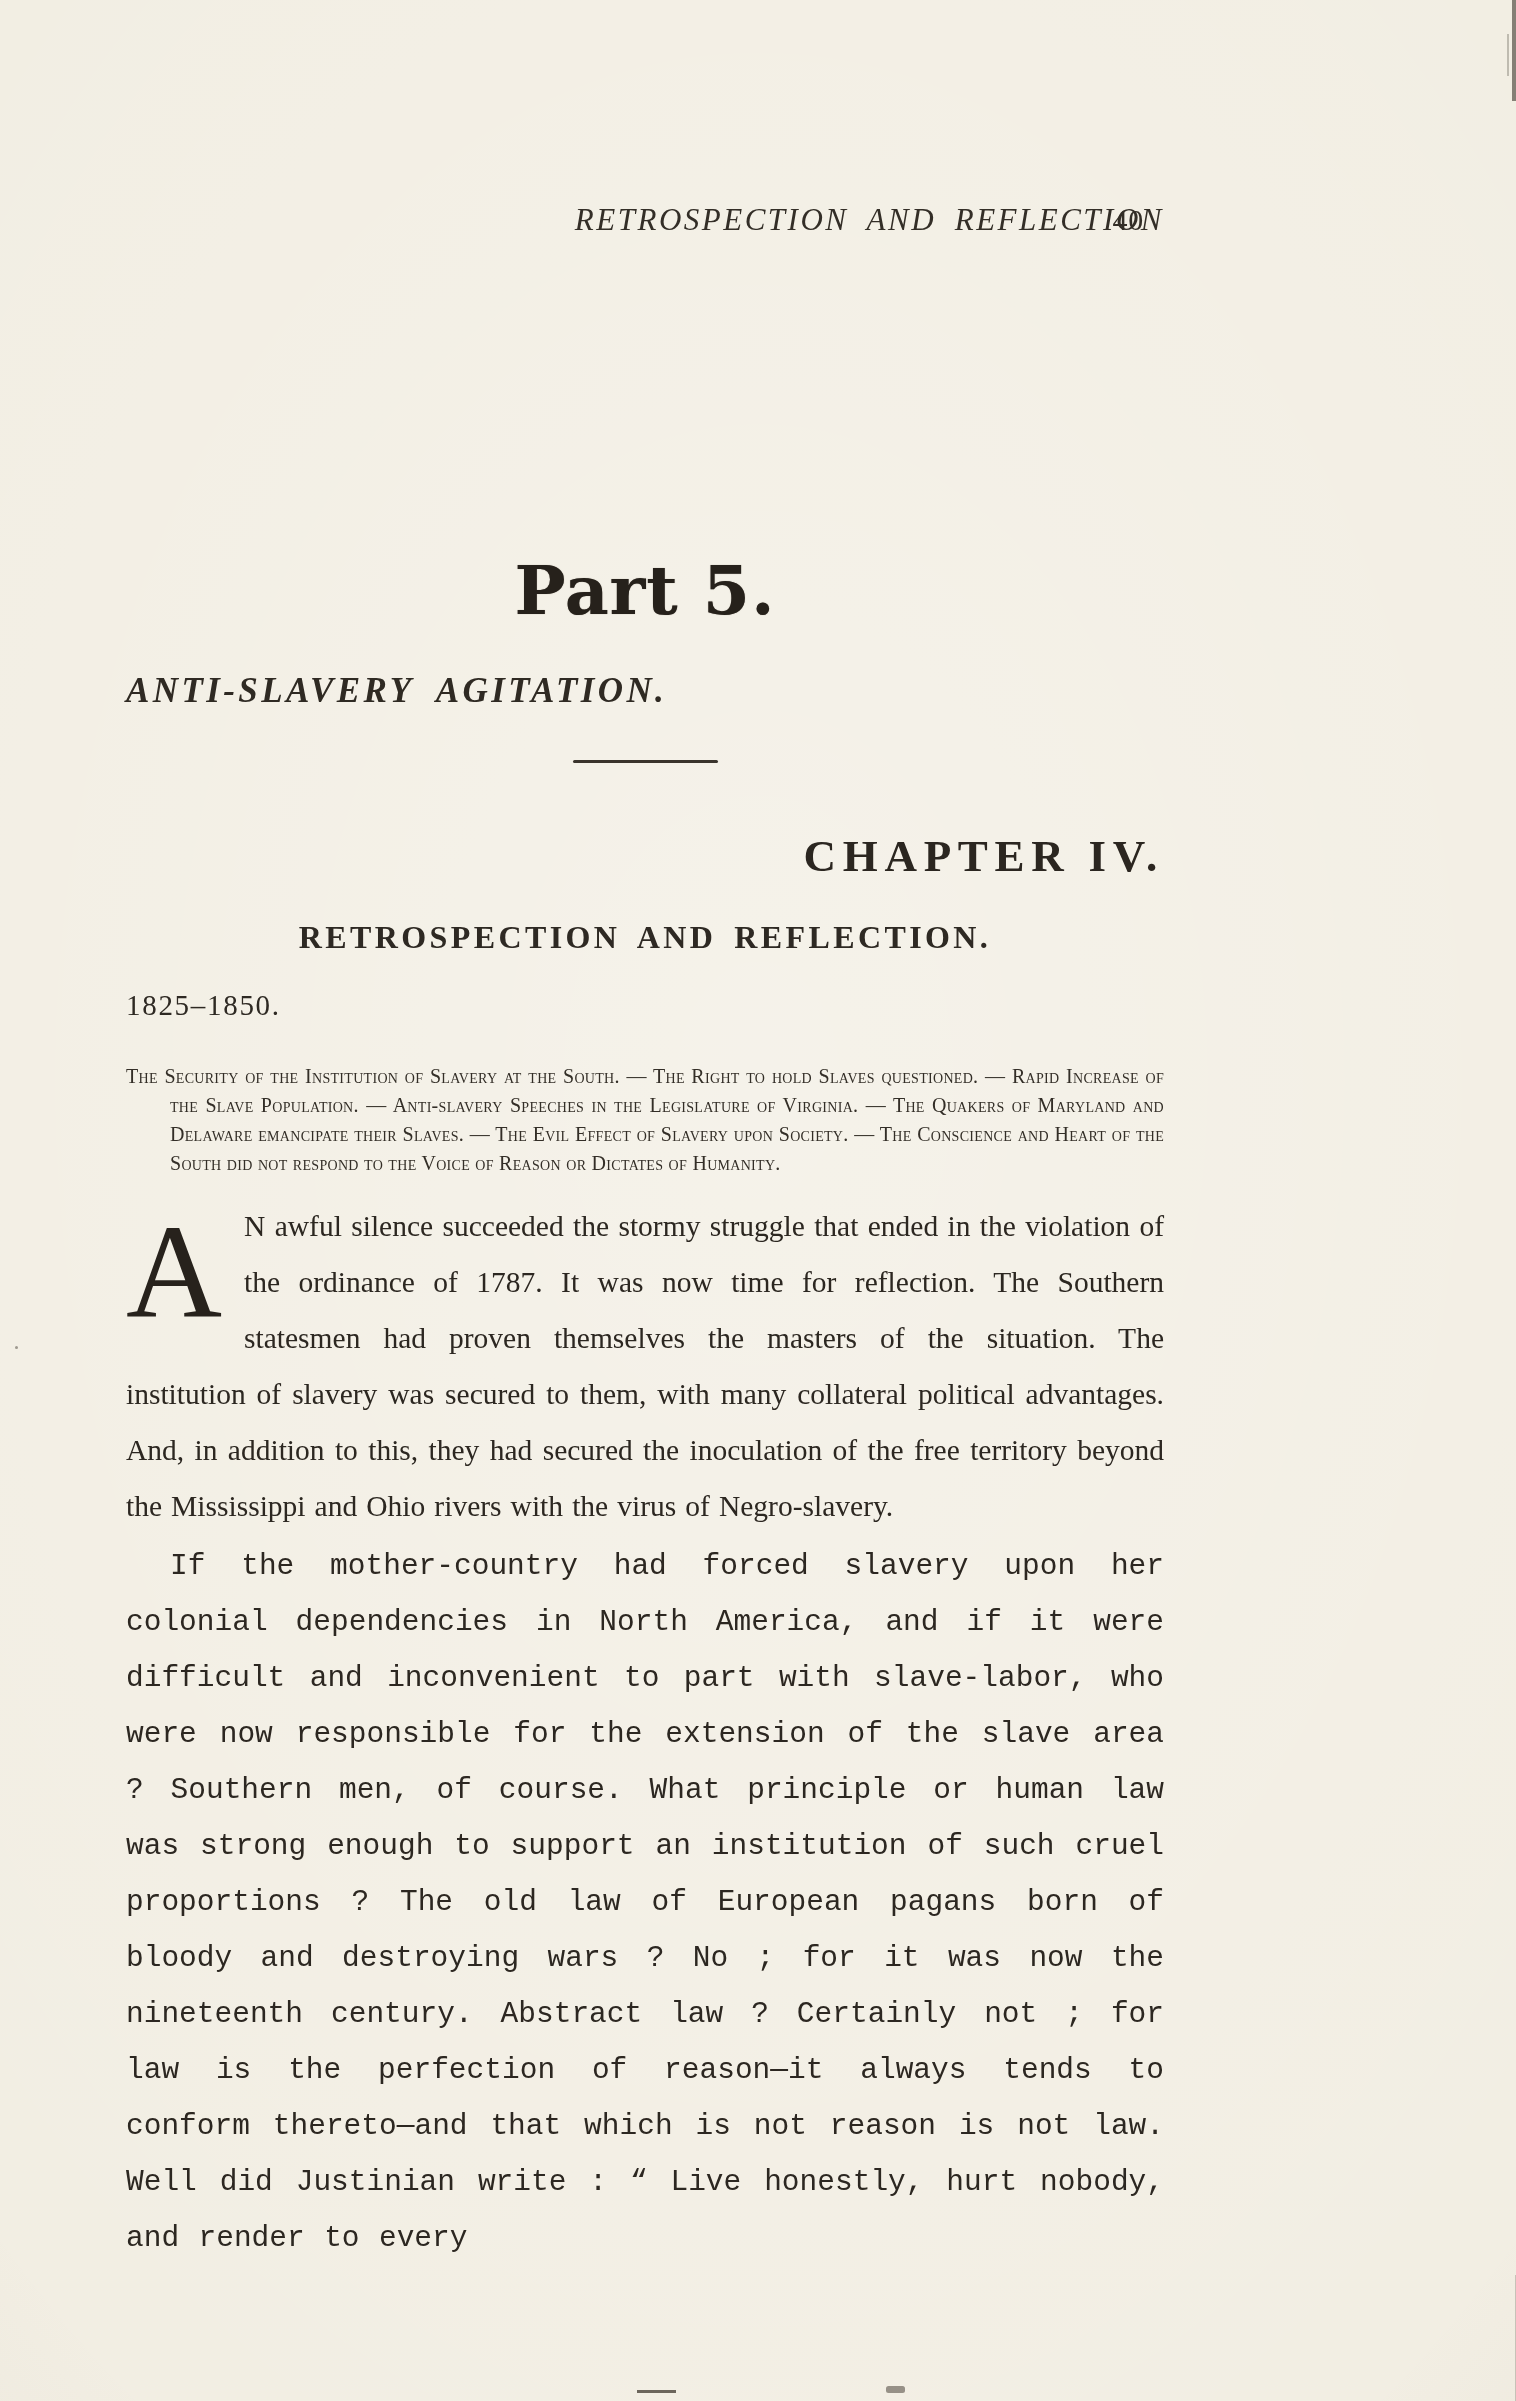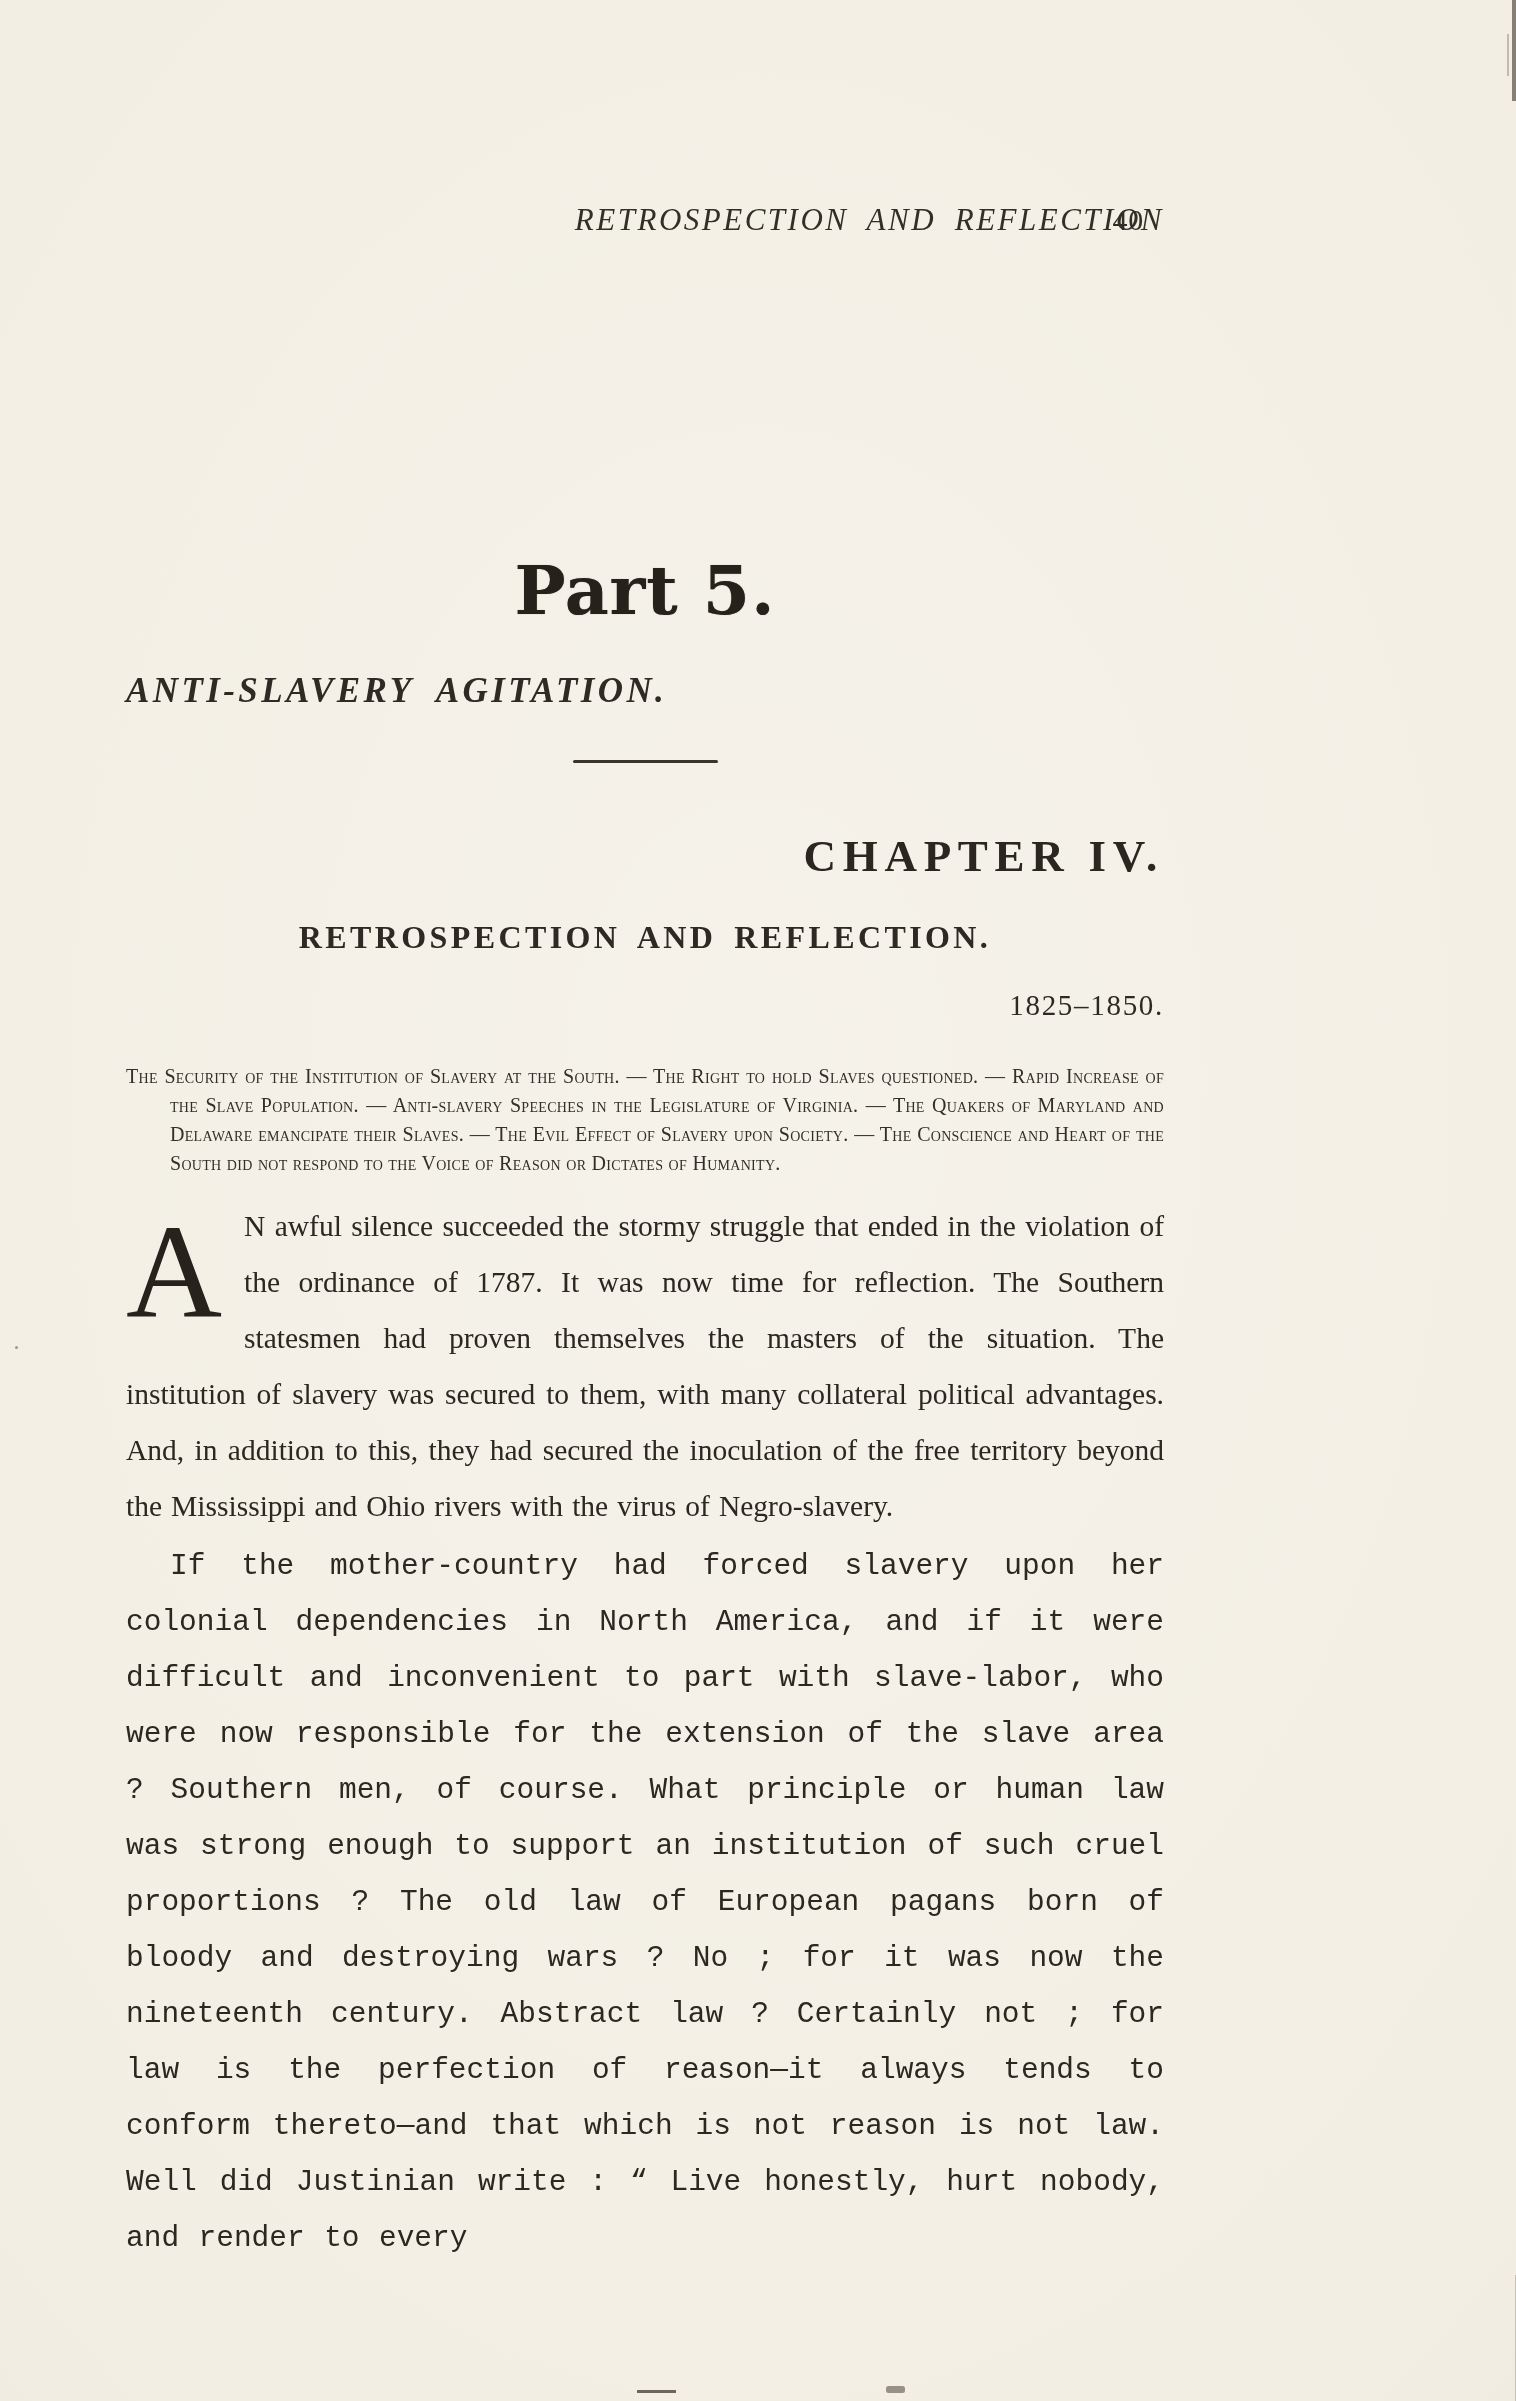--- a/index.html
+++ b/index.html
@@ -90,21 +90,21 @@
     margin-top: 37px;
     text-align: center;
     font-size: 32px;
     line-height: 37px;
     letter-spacing: 3.4px;
     word-spacing: 6.7px;
     color: #2e2923;
   }
   .chapter-dates {
     margin-top: 23.6px;
-    text-align: right;
+    text-align: left;
     font-size: 29px;
     line-height: 35px;
     letter-spacing: 1.7px;
     color: #2e2923;
   }
   .synopsis {
     margin-top: 39px;
     font-size: 20px;
     line-height: 29px;
     font-variant: small-caps;

